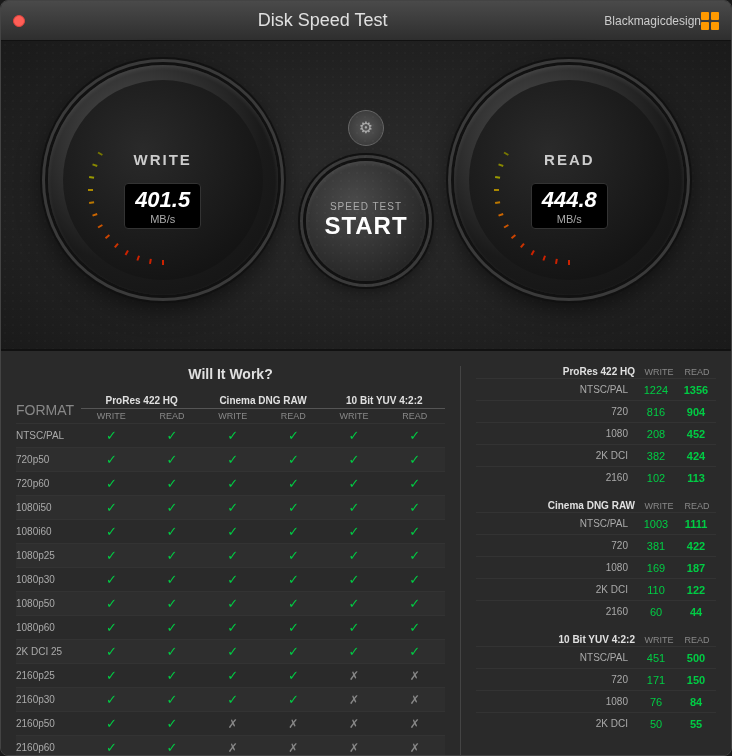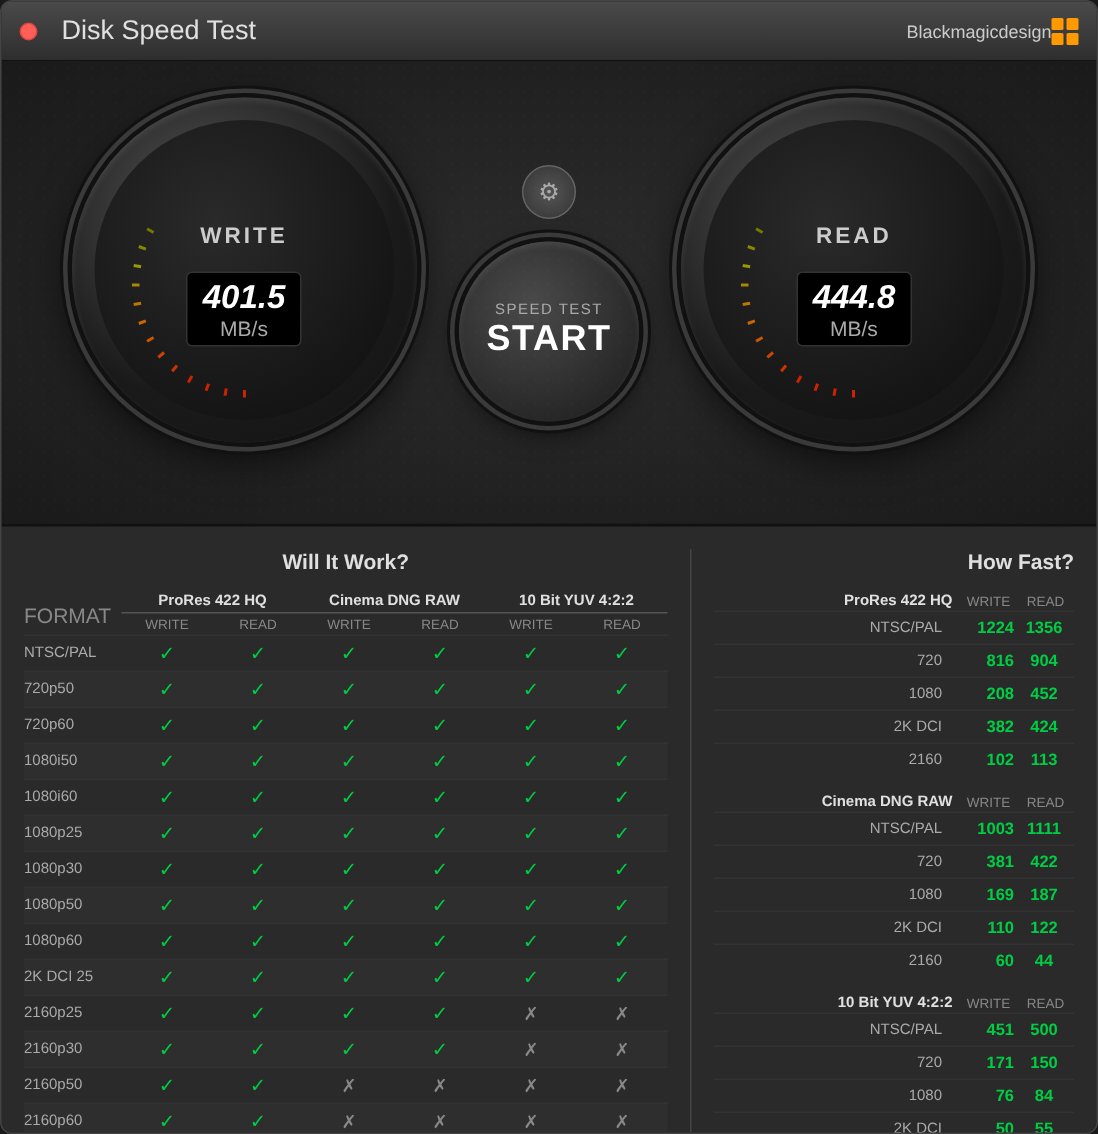--- a/index.html
+++ b/index.html
@@ -20,20 +20,21 @@
       border: 1px solid #444;
     }
 
     .titlebar {
       background: linear-gradient(180deg, #4a4a4a 0%, #2e2e2e 100%);
       height: 40px;
       display: flex;
       align-items: center;
       padding: 0 12px;
       border-bottom: 1px solid #111;
+      text-align: center;
     }
 
     .close-btn {
       width: 12px; height: 12px;
       background: #ff5f57;
       border-radius: 50%;
       margin-right: 8px;
       border: 1px solid #e0443e;
     }
 
@@ -148,21 +149,21 @@
 
     .gauge-value {
       color: #fff;
       font-size: 22px;
       font-weight: bold;
       font-style: italic;
     }
 
     .gauge-unit {
       color: #aaa;
-      font-size: 14px;
+      font-size: 11px;
       display: block;
       text-align: center;
     }
 
     .center-controls {
       display: flex;
       flex-direction: column;
       align-items: center;
       gap: 15px;
     }
@@ -348,22 +349,22 @@
       color: #aaa;
       font-size: 10px;
       text-align: right;
       padding-right: 8px;
     }
 
     .right-write-val {
       width: 40px;
       color: #00cc44;
       font-size: 11px;
-      font-weight: bold;
-      text-align: right;
+      font-weight: normal;
+      text-align: center;
     }
 
     .right-read-val {
       width: 40px;
       color: #00cc44;
       font-size: 11px;
       font-weight: bold;
       text-align: center;
     }
 
@@ -740,21 +741,20 @@
               <div class="cross">✗</div>
               <div class="cross">✗</div>
             </div>
           </div>
         </div>
     </div>
 
     <div style="width:1px;background:#444;margin:0 5px;"></div>
 
     <div class="right-table">
-      <div class="right-section-header">How Fast?</div>
       <div id="right-table-content">
           <div class="right-codec-section">
             <div style="display: flex; align-items: center; margin-bottom: 1px;">
               <div style="flex: 1 1 0%; color: rgb(224, 224, 224); font-size: 10px; font-weight: bold; text-align: right; padding-right: 5px;">ProRes 422 HQ</div>
               <div style="width: 38px; color: rgb(136, 136, 136); font-size: 9px; text-align: center;">WRITE</div>
               <div style="width: 38px; color: rgb(136, 136, 136); font-size: 9px; text-align: center;">READ</div>
             </div>
             <div class="right-data-row">
               <div class="right-format-cell">NTSC/PAL</div>
               <div class="right-write-val">1224</div>

